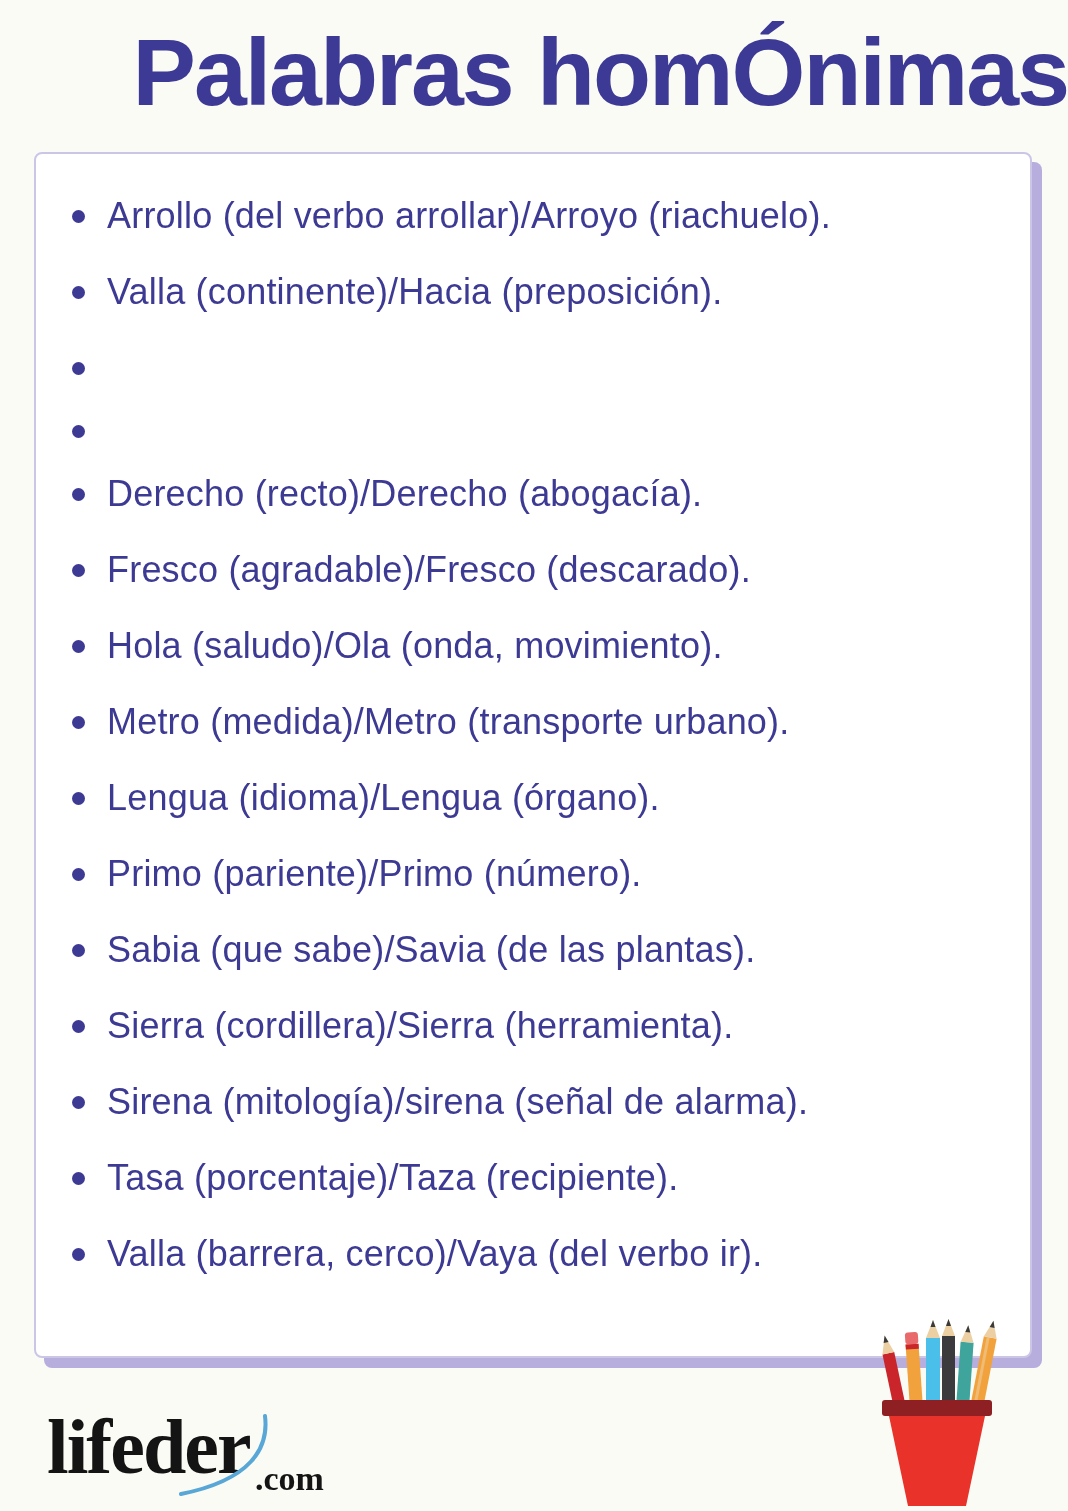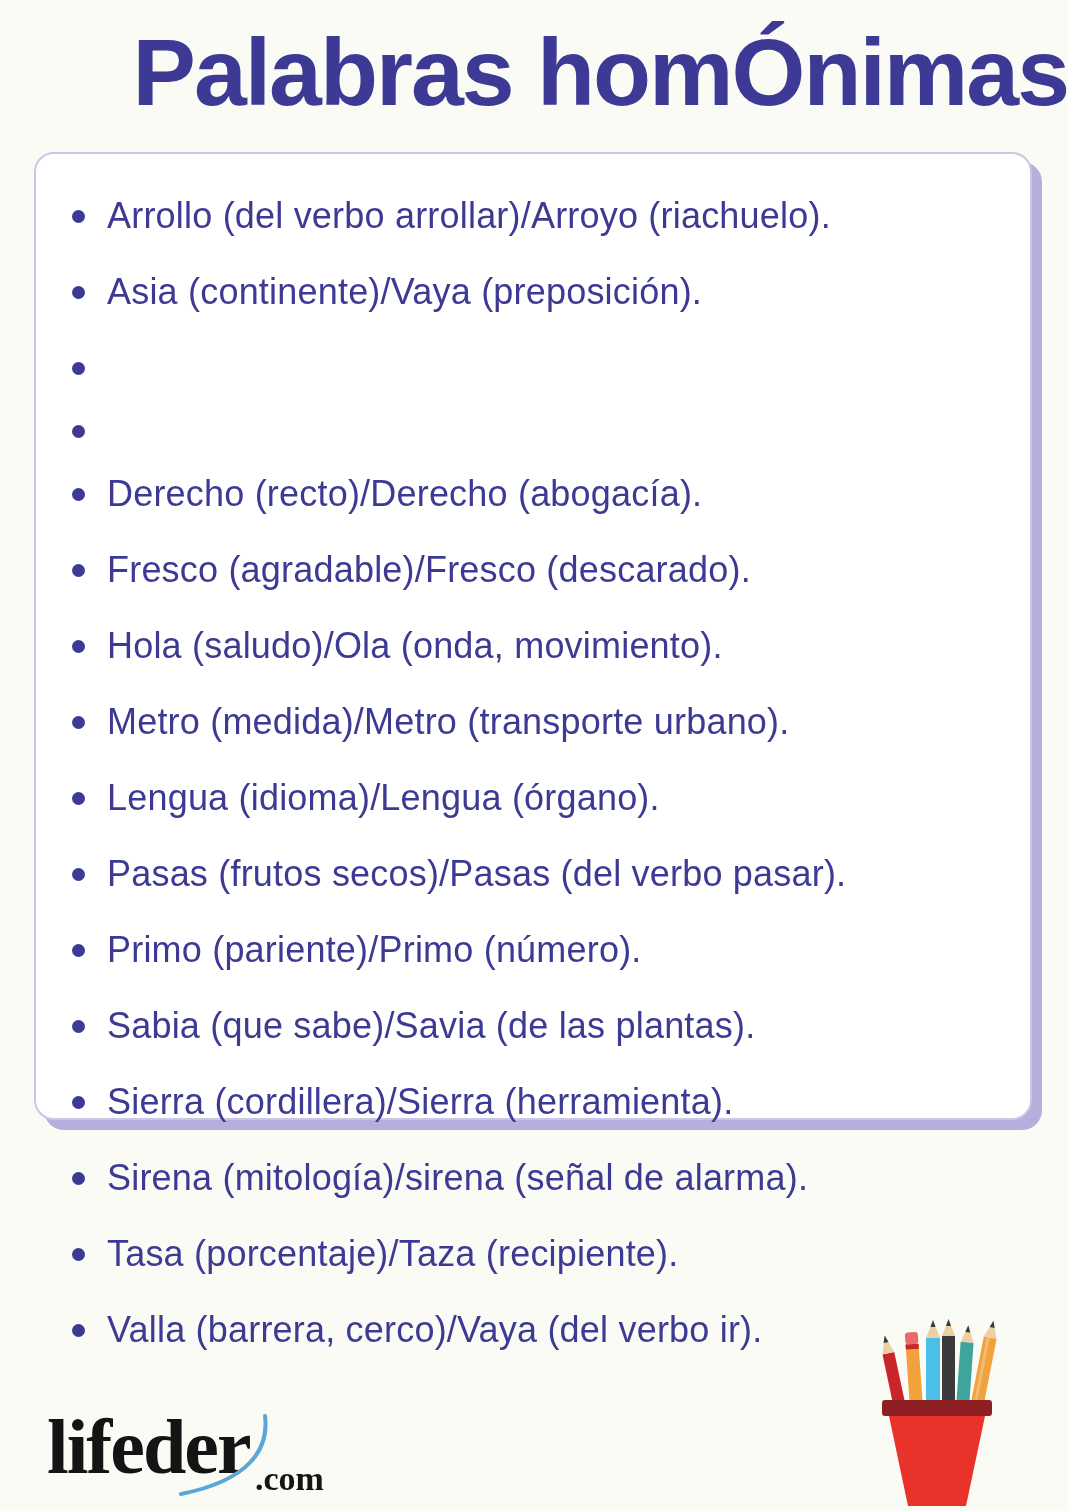--- a/index.html
+++ b/index.html
@@ -28,24 +28,24 @@
     letter-spacing: -2px;
     color: var(--title, #3d3a96);
     line-height: 1.1;
   }
 
   .card {
     position: absolute;
     left: 34px;
     top: 152px;
     width: 998px;
-    height: 968px;
+    height: 1206px;
     background: var(--card_bg, #ffffff);
     border: 2px solid var(--card_border, #cbc5e6);
-    border-radius: 20px;
+    border-radius: 8px;
     box-shadow: 10px 10px 0 var(--card_shadow, #b7aedd);
   }
 
   .homonyms-list {
     list-style: none;
     padding: 42px 30px 0 36px;
   }
 
   .homonyms-list li {
     display: flex;
@@ -138,21 +138,21 @@
   <h1 class="page-title">Palabras homÓnimas</h1>
 
   <section class="card">
     <ul class="homonyms-list">
       <li>
           <span class="bullet"></span>
           <span class="item-text">Arrollo (del verbo arrollar)/Arroyo (riachuelo).</span>
         </li>
       <li>
           <span class="bullet"></span>
-          <span class="item-text">Asia (continente)/Vaya (preposición).</span>
+          <span class="item-text">Valla (continente)/Hacia (preposición).</span>
         </li>
       <li>
           <span class="bullet"></span>
         </li>
       <li>
           <span class="bullet"></span>
         </li>
       <li>
           <span class="bullet"></span>
           <span class="item-text">Derecho (recto)/Derecho (abogacía).</span>
@@ -165,24 +165,20 @@
           <span class="bullet"></span>
           <span class="item-text">Hola (saludo)/Ola (onda, movimiento).</span>
         </li>
       <li>
           <span class="bullet"></span>
           <span class="item-text">Metro (medida)/Metro (transporte urbano).</span>
         </li>
       <li>
           <span class="bullet"></span>
           <span class="item-text">Lengua (idioma)/Lengua (órgano).</span>
-        </li>
-      <li>
-          <span class="bullet"></span>
-          <span class="item-text">Pasas (frutos secos)/Pasas (del verbo pasar).</span>
         </li>
       <li>
           <span class="bullet"></span>
           <span class="item-text">Primo (pariente)/Primo (número).</span>
         </li>
       <li>
           <span class="bullet"></span>
           <span class="item-text">Sabia (que sabe)/Savia (de las plantas).</span>
         </li>
       <li>

